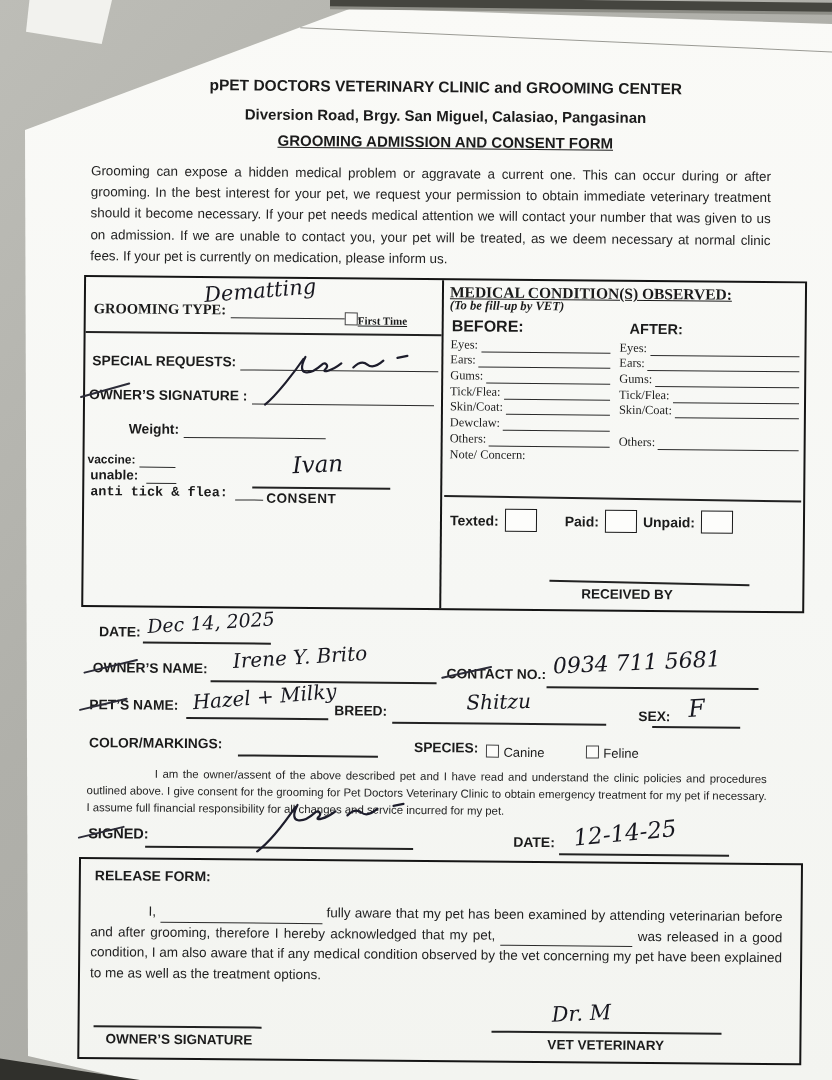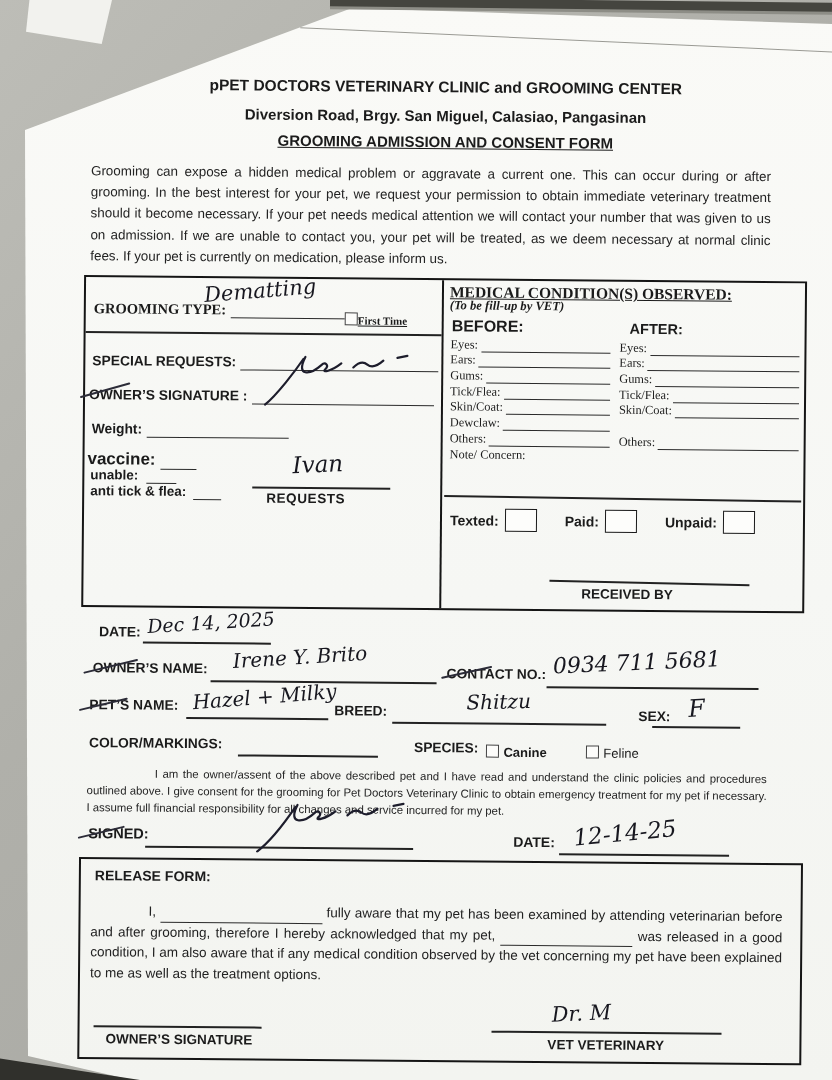--- a/index.html
+++ b/index.html
@@ -76,40 +76,40 @@
       <div class="abs" style="left:4px;top:108px;">
         <span class="sans b" style="font-size:13.8px;">OWNER’S  SIGNATURE :</span>
         <span class="blank" style="width:182px;"></span>
       </div>
       <svg class="abs" style="left:140px;top:68px;" width="210" height="60" viewBox="0 0 210 60">
         <path d="M78 12 C70 24 52 48 40 58 M80 10 C70 30 85 28 96 18 C100 14 104 18 100 22 C96 26 106 24 116 16 M128 20 q8 -8 14 -3 t16 -4 M172 10 l10 -2" fill="none" stroke="#1d1d2c" stroke-width="2.2" stroke-linecap="round"></path>
       </svg>
       <div class="stroke" style="left:-6px;top:112px;width:52px;transform:rotate(-16deg);"></div>
 
       <div class="abs" style="left:7px;top:142px;">
-        <span class="sans b" style="font-size:13.8px;">Weight:</span>
+        <span class="sans b" style="font-size:13.8px;margin-left:37px;">Weight:</span>
         <span class="blank" style="width:142px;"></span>
       </div>
 
       <div class="abs" style="left:3px;top:172px;">
-        <span class="sans b" style="font-size:17px;">vaccine:</span>
+        <span class="sans b" style="font-size:12px;">vaccine:</span>
         <span class="blank" style="width:36px;"></span>
       </div>
       <div class="abs" style="left:6px;top:188px;">
         <span class="sans b" style="font-size:13.5px;">unable:</span>
         <span class="blank" style="width:30px;margin-left:4px;"></span>
       </div>
       <div class="abs" style="left:6px;top:204px;">
-        <span class="sans b" style="font-size:13.5px;">anti tick &amp; flea:</span>
+        <span class="sans b" style="font-size:13.5px;font-family:Liberation Mono, monospace;">anti tick &amp; flea:</span>
         <span class="blank" style="width:28px;margin-left:3px;"></span>
       </div>
 
       <div class="abs hw" style="left:208px;top:172px;font-size:23px;transform:rotate(-3deg);">Ivan</div>
       <div class="rule" style="left:168px;top:208px;width:138px;height:1.6px;"></div>
-      <div class="abs sans b" style="left:182px;top:212px;font-size:13.5px;letter-spacing:.6px;">REQUESTS</div>
+      <div class="abs sans b" style="left:182px;top:212px;font-size:13.5px;letter-spacing:.6px;">CONSENT</div>
 
       <div class="abs" style="left:364px;top:3px;">
         <span class="serif b" style="font-size:15.5px;text-decoration:underline;">MEDICAL CONDITION(S) OBSERVED:</span>
       </div>
       <div class="abs serif b" style="left:364px;top:18px;font-size:12.6px;font-style:italic;">(To be fill-up by VET)</div>
       <div class="abs sans b" style="left:366px;top:37px;font-size:16px;">BEFORE:</div>
       <div class="abs sans b" style="left:544px;top:39px;font-size:14.5px;">AFTER:</div>
 
       <div class="abs mcol" style="left:365px;top:56px;width:160px;">
         <div class="mrow">
@@ -173,21 +173,21 @@
       </div>
 
       <div class="abs serif" style="left:365px;top:167px;font-size:12.4px;">Note/ Concern:</div>
       <div class="rule" style="left:360px;top:216px;width:357px;height:1.5px;transform:rotate(.4deg);"></div>
 
       <div class="abs" style="left:366px;top:228px;width:345px;display:flex;align-items:center;gap:6px;">
         <span class="sans b" style="font-size:14px;">Texted:</span>
         <span class="cbox"></span>
         <span class="sans b" style="font-size:14px;margin-left:22px;text-align:center;">Paid:</span>
         <span class="cbox"></span>
-        <span class="sans b" style="font-size:14px;margin-left:22px;">Unpaid:</span>
+        <span class="sans b" style="font-size:14px;">Unpaid:</span>
         <span class="cbox"></span>
       </div>
 
       <div class="rule" style="left:466px;top:300px;width:200px;height:1.6px;transform:rotate(.8deg);"></div>
       <div class="abs sans b" style="left:498px;top:305px;font-size:13.5px;">RECEIVED BY</div>
     </div>
 
     <div class="abs sans b" style="left:104px;top:626px;font-size:14px;">DATE:</div>
     <div class="rule" style="left:148px;top:644px;width:128px;height:1.6px;"></div>
     <div class="abs hw" style="left:152px;top:613px;font-size:19px;transform:rotate(-4deg);">Dec 14, 2025</div>
@@ -213,21 +213,21 @@
 
     <div class="abs sans b" style="left:621px;top:707px;font-size:13.8px;margin-left:23px;">SEX:</div>
     <div class="rule" style="left:658px;top:724px;width:88px;height:1.6px;"></div>
     <div class="abs hw" style="left:694px;top:692px;font-size:24px;transform:rotate(-4deg);">F</div>
 
     <div class="abs sans b" style="left:95px;top:738px;font-size:13.8px;">COLOR/MARKINGS:</div>
     <div class="rule" style="left:244px;top:756px;width:140px;height:1.6px;"></div>
     <div class="abs sans b" style="left:420px;top:740px;font-size:13.8px;">SPECIES:</div>
     <div class="abs" style="left:492px;top:742px;">
       <span class="sq"></span>
-      <span class="sans" style="font-size:13px;font-weight:bold;">Canine</span>
+      <span class="sans" style="font-size:13px;">Canine</span>
     </div>
     <div class="abs" style="left:592px;top:742px;">
       <span class="sq"></span>
       <span class="sans" style="font-size:13px;">Feline</span>
     </div>
 
     <div class="abs sans" style="left:93px;top:768px;width:680px;font-size:11.4px;line-height:1.5;text-align:justify;text-indent:68px;color:#242424;">I am the owner/assent of the above described pet and I have read and understand the clinic policies and procedures outlined above. I give consent for the grooming for Pet Doctors Veterinary Clinic to obtain emergency treatment for my pet if necessary. I assume full financial responsibility for all changes and service incurred for my pet.</div>
 
     <div class="abs sans b" style="left:95px;top:828px;font-size:14.5px;">SIGNED:</div>
     <div class="stroke" style="left:84px;top:834px;width:48px;transform:rotate(-14deg);"></div>

